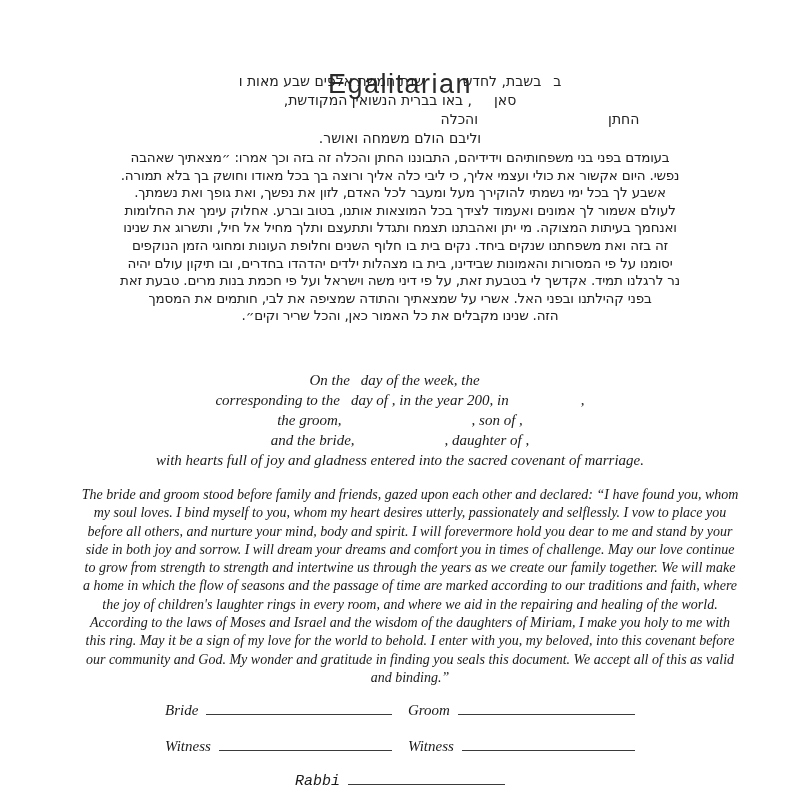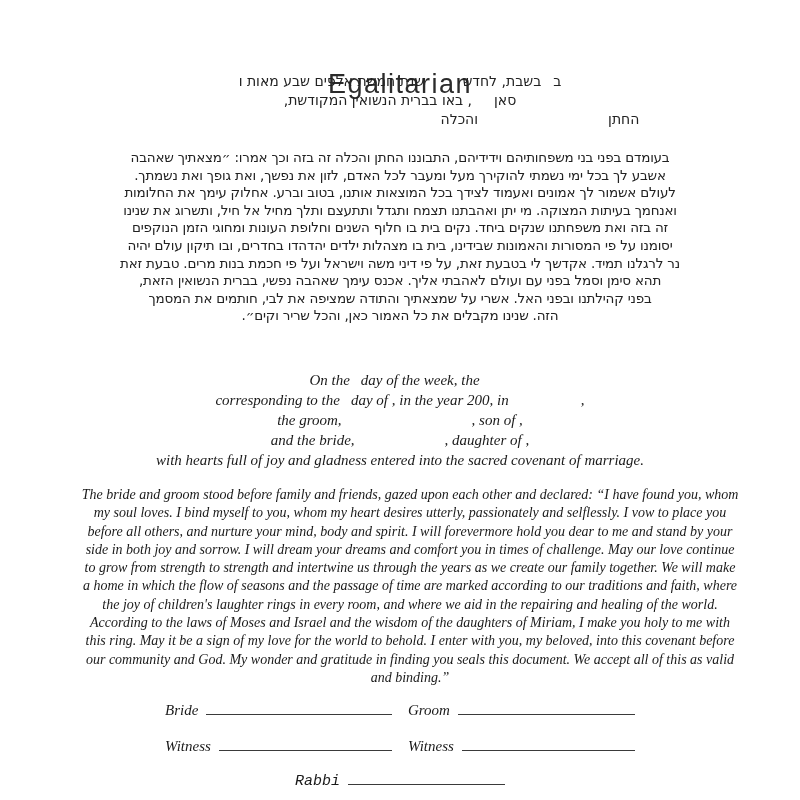--- a/index.html
+++ b/index.html
@@ -81,31 +81,34 @@
       <span>סאן</span>
       <span class="gap" style="width:22px"></span>
       <span>, באו בברית הנשואין המקודשת,</span>
     </div>
     <div class="heb-hline shift-r">
       <span>החתן</span>
       <span class="gap" style="width:130px"></span>
       <span>והכלה</span>
       <span class="gap" style="width:120px"></span>
     </div>
+    <div class="heb-hline">
+      <span>וליבם הולם משמחה ואושר.</span>
+    </div>
   </div>
 
   <div class="heb heb-paragraph">
     <div class="heb-pline">בעומדם בפני בני משפחותיהם וידידיהם, התבוננו החתן והכלה זה בזה וכך אמרו: ״מצאתיך שאהבה</div>
+    <div class="heb-pline">נפשי. היום אקשור את כולי ועצמי אליך, כי ליבי כלה אליך ורוצה בך בכל מאודו וחושק בך בלא תמורה.</div>
     <div class="heb-pline">אשבע לך בכל ימי נשמתי להוקירך מעל ומעבר לכל האדם, לזון את נפשך, ואת גופך ואת נשמתך.</div>
     <div class="heb-pline">לעולם אשמור לך אמונים ואעמוד לצידך בכל המוצאות אותנו, בטוב וברע. אחלוק עימך את החלומות</div>
     <div class="heb-pline">ואנחמך בעיתות המצוקה. מי יתן ואהבתנו תצמח ותגדל ותתעצם ותלך מחיל אל חיל, ותשרוג את שנינו</div>
     <div class="heb-pline">זה בזה ואת משפחתנו שנקים ביחד. נקים בית בו חלוף השנים וחלופת העונות ומחוגי הזמן הנוקפים</div>
     <div class="heb-pline">יסומנו על פי המסורות והאמונות שבידינו, בית בו מצהלות ילדים יהדהדו בחדרים, ובו תיקון עולם יהיה</div>
     <div class="heb-pline">נר לרגלנו תמיד. אקדשך לי בטבעת זאת, על פי דיני משה וישראל ועל פי חכמת בנות מרים. טבעת זאת</div>
-    <div class="heb-pline">תהא סימן וסמל בפני עם ועולם לאהבתי אליך. אכנס עימך שאהבה נפשי, בברית הנשואין הזאת,</div>
     <div class="heb-pline">בפני קהילתנו ובפני האל. אשרי על שמצאתיך והתודה שמציפה את לבי, חותמים את המסמך</div>
     <div class="heb-pline">הזה. שנינו מקבלים את כל האמור כאן, והכל שריר וקים״.</div>
   </div>
 
   <div class="eng date-section">
     <div class="date-line">
       <span>On the</span>
       <span class="gap" style="width:11px"></span>
       <span>day of the week, the</span>
       <span class="gap" style="width:11px"></span>

